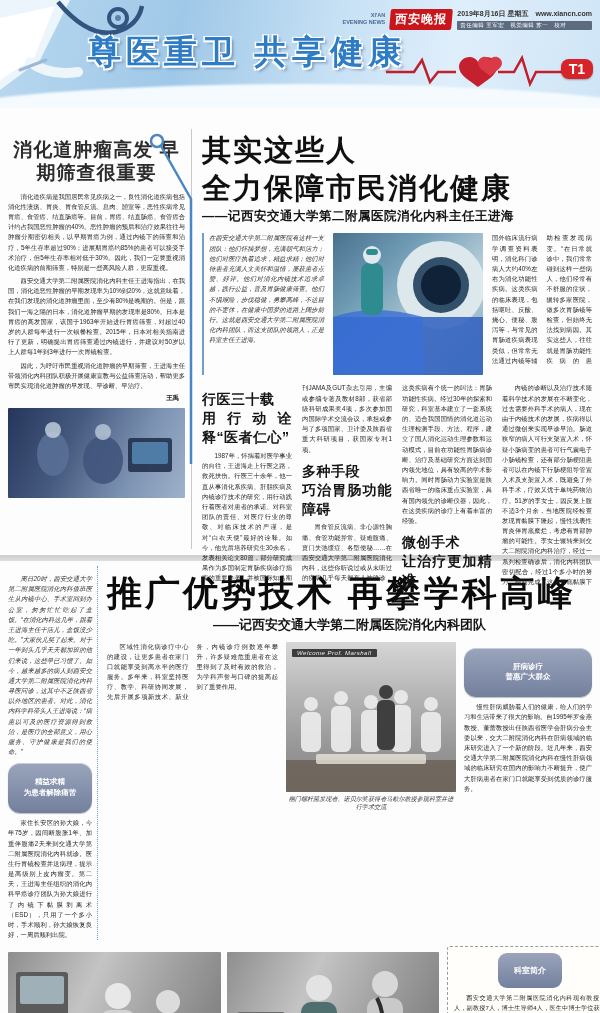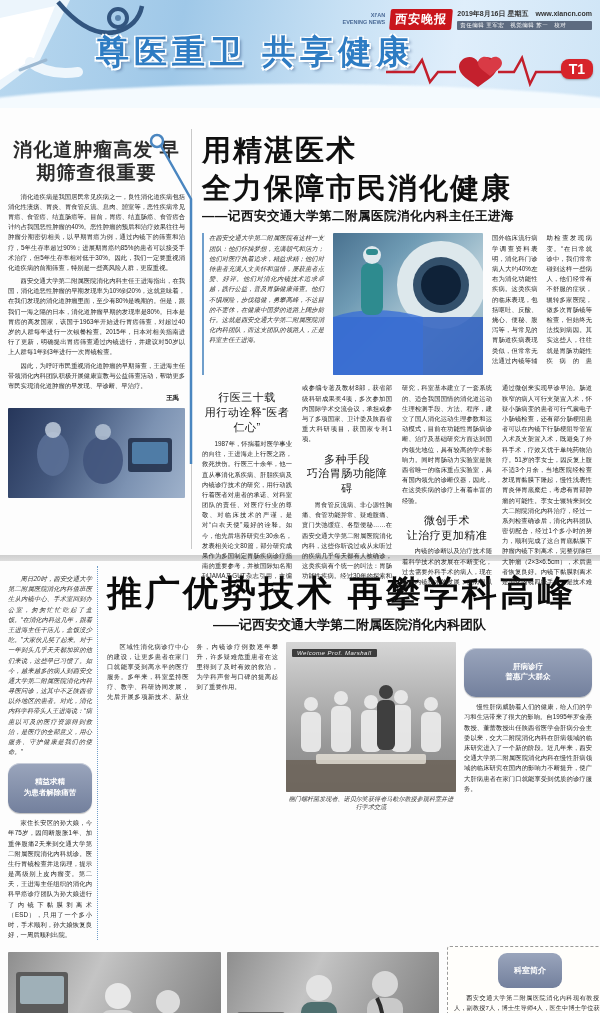--- a/index.html
+++ b/index.html
@@ -6,21 +6,21 @@
   html,body { background:#ffffff; }
   body { font-family:"Liberation Sans","DejaVu Sans",sans-serif; color:#222; }
   .page { width:600px; height:1013px; margin:0 auto; background:#fdfdfd; overflow:hidden; position:relative; }
 
   
   .header { position:relative; height:108px; overflow:hidden;
     background:linear-gradient(100deg,#b9d8ef 0%,#9fc8e8 30%,#c6e0f4 55%,#dfeefb 75%,#cfe5f6 100%); }
   .header::after { content:""; position:absolute; left:-80px; right:-80px; bottom:-46px; height:70px;
     background:#f4fafe; border-radius:50% 50% 0 0; filter:blur(1px); }
   .arm-svg { position:absolute; left:0; top:0; }
-  .slogan { position:absolute; left:96px; top:30px; font-size:33px; font-weight:900; letter-spacing:5px;
+  .slogan { position:absolute; left:88px; top:30px; font-size:33px; font-weight:900; letter-spacing:5px;
     color:#2e7cc3; white-space:nowrap;
     text-shadow:-1.5px -1.5px 0 #fff,1.5px -1.5px 0 #fff,-1.5px 1.5px 0 #fff,1.5px 1.5px 0 #fff,3px 3px 3px rgba(30,60,110,.45); }
   .ekg-svg { position:absolute; right:34px; top:50px; }
   .edition-row { position:absolute; bottom:5px; left:0; right:0; display:flex; align-items:center; justify-content:center; gap:8px; }
   .edition-row .rule { height:2px; background:#9d2f3f; }
   .rule-l { width:26px; } .rule-r { width:130px; }
   .edition-label { font-size:11.5px; font-weight:700; letter-spacing:2px; color:#2a2a33; }
   .t1-badge { position:absolute; right:7px; top:59px; background:#d7232a; color:#fff; font-weight:800;
     font-size:14px; padding:2px 8px; border-radius:8px; box-shadow:0 1px 2px rgba(0,0,0,.3); }
   .masthead { position:absolute; top:9px; right:8px; display:flex; align-items:flex-start; gap:5px; }
@@ -30,21 +30,21 @@
   .mast-info { display:flex; flex-direction:column; gap:2px; }
   .date-line { font-size:7px; font-weight:700; color:#333; }
   .editors-line { font-size:5.5px; color:#fff; background:#5d6b80; padding:1px 3px; border-radius:1px; letter-spacing:.5px; }
 
   
   .body-wrap { padding:2px 8px 0; }
   .btxt { font-size:6.3px; line-height:1.62; text-align:justify; color:#1f1f1f; }
   .btxt p, p.btxt { text-indent:2em; }
   .italic-intro { font-style:italic; color:#30302f; }
   .sign { text-align:right; font-size:6.4px; font-weight:700; padding-right:6px; color:#1f1f1f; }
-  .subhead { font-weight:400; text-align:center; font-size:11px; line-height:1.35; margin:7px 0 4px;
+  .subhead { font-weight:700; font-size:14px; line-height:1.35; margin:7px 0 4px;
     white-space:pre-line; break-inside:avoid; color:#151515; letter-spacing:.5px; }
   .pill-box { background:linear-gradient(180deg,#9aa5bc,#73809d); color:#fff; border-radius:12px; text-align:center;
     padding:14px 6px; font-size:7.5px; font-weight:700; line-height:1.45; white-space:pre-line; margin:6px auto 5px;
     box-shadow:inset 0 1px 0 rgba(255,255,255,.45),0 1px 1px rgba(0,0,0,.25); }
 
   
   .sec-top { display:flex; height:420px; margin-top:19px; }
   .art1 { width:184px; padding:0 6px 0 0; border-right:1px solid #c9c9c9; position:relative; }
   .art1 h2 { font-size:19px; font-weight:800; color:#2c2c2c; line-height:1.2; letter-spacing:1px; margin:10px 0 7px; text-align:center; }
   .art1 .btxt { margin-bottom:3px; }
@@ -150,21 +150,21 @@
             <circle cx="45" cy="22" r="8" fill="#c9d4e2" opacity=".8"></circle>
             <ellipse cx="95" cy="52" rx="20" ry="24" fill="#41547c" opacity=".9"></ellipse>
             <circle cx="95" cy="24" r="8" fill="#bcc9da" opacity=".8"></circle>
             <rect x="120" y="30" width="44" height="34" rx="3" fill="#1d2b47" opacity=".85"></rect>
             <rect x="124" y="34" width="36" height="22" rx="2" fill="#4f7ca6"></rect>
           </svg>
         </figure>
       </article>
 
       <article class="art2">
-        <h1>用精湛医术</h1>
+        <h1>其实这些人</h1>
         <h1>全力保障市民消化健康</h1>
         <div class="byline1">——记西安交通大学第二附属医院消化内科主任王进海</div>
 
         <div class="a2-top">
           <div class="a2-intro btxt italic-intro">在西安交通大学第二附属医院有这样一支团队：他们怀揣梦想，充满朝气和活力；他们对医疗执着追求，精益求精；他们对待患者充满人文关怀和温情，屡获患者点赞、好评。他们对消化内镜技术追求卓越，践行公益，普及胃肠健康筛查。他们不惧艰险，步伐稳健，勇攀高峰，不达目的不罢休，在健康中国梦的道路上阔步前行。这就是西安交通大学第二附属医院消化内科团队，而这支团队的领路人，正是科室主任王进海。</div>
           <figure class="ph ph-ct">
             <svg width="150" height="142" viewBox="0 0 150 142">
               <circle cx="108" cy="52" r="44" fill="#dde8ec"></circle>
               <circle cx="108" cy="52" r="28" fill="#33506b"></circle>
               <circle cx="108" cy="52" r="20" fill="#0f2238"></circle>

